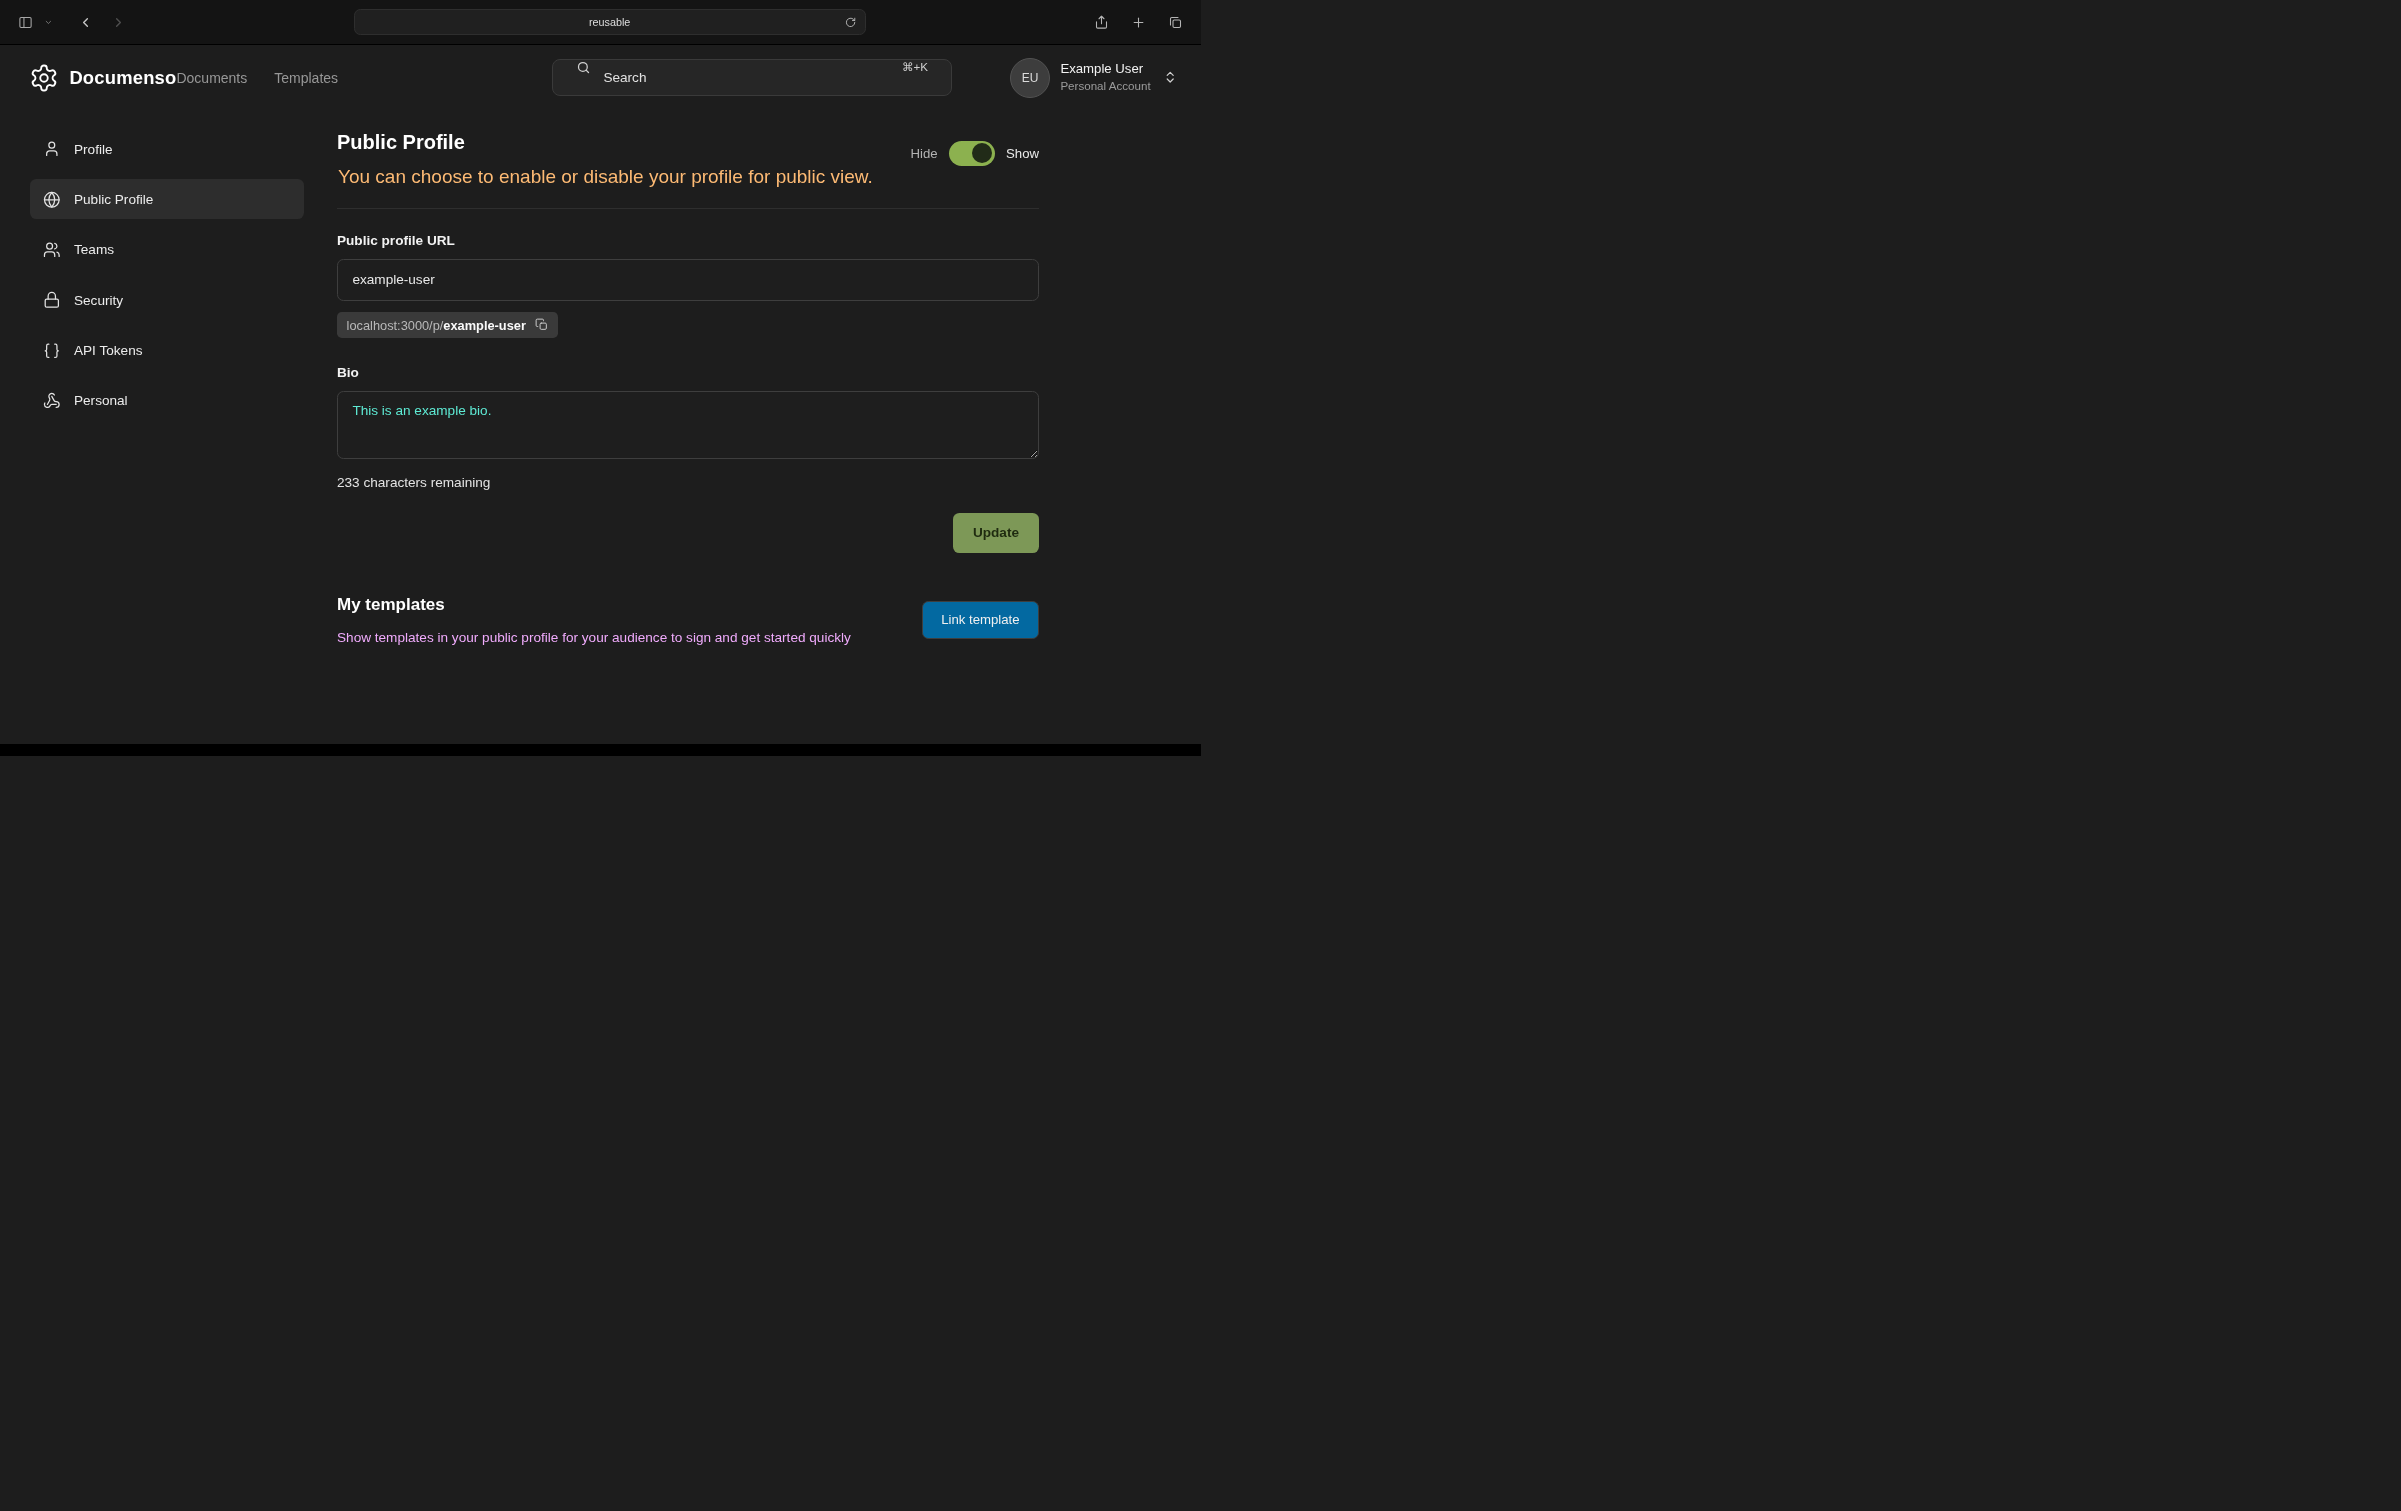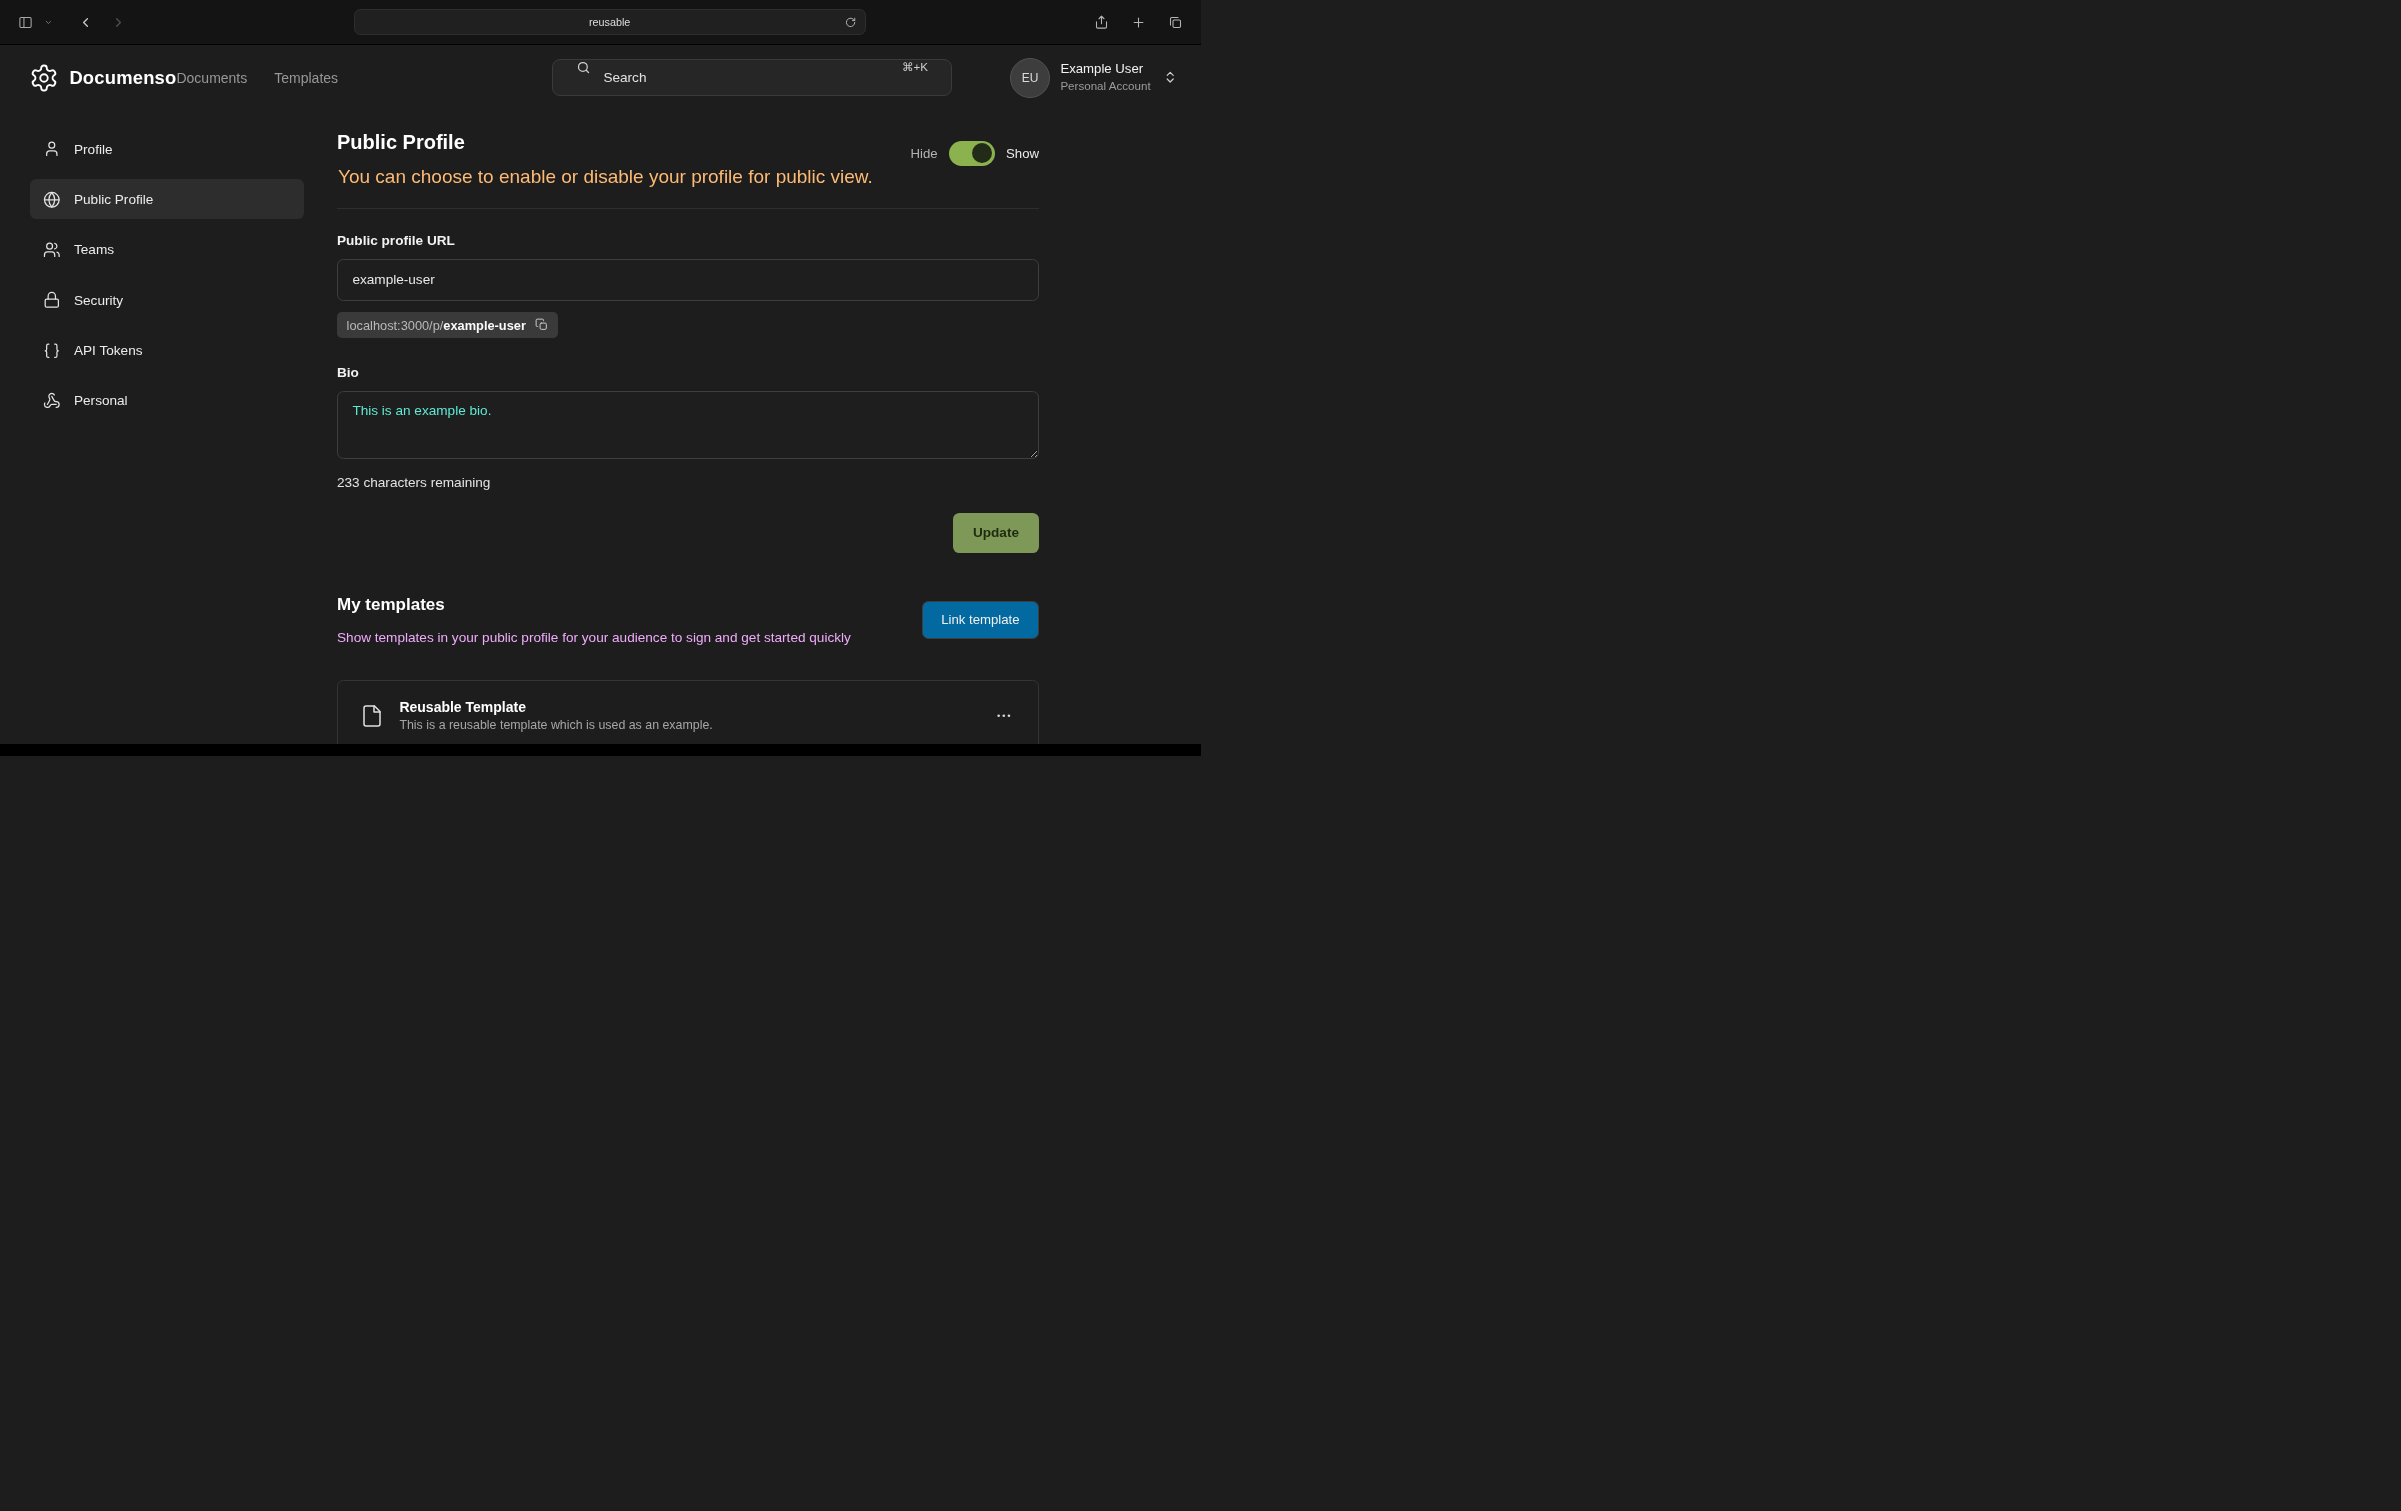--- a/index.html
+++ b/index.html
@@ -352,35 +352,18 @@
     </div>
 
     <div class="templates-head">
       <div>
         <h2 class="templates-title">My templates</h2>
         <p class="templates-desc">Show templates in your public profile for your audience to sign and get started quickly</p>
       </div>
       <button class="link-btn">Link template</button>
     </div>
 
-    <div class="template-card">
-      <svg class="icon tpl-icon" width="24" height="24" viewBox="0 0 24 24" style="stroke-width:1.5">
-          <path d="M14.5 2H6a2 2 0 0 0-2 2v16a2 2 0 0 0 2 2h12a2 2 0 0 0 2-2V7.5L14.5 2z"></path>
-          <polyline points="14 2 14 8 20 8"></polyline>
-        </svg>
-      <div>
-        <div class="tpl-title">Reusable Template</div>
-        <div class="tpl-desc">This is a reusable template which is used as an example.</div>
-      </div>
-      <button class="tpl-menu">
-        <svg class="icon filled" width="17.6" height="17.6" viewBox="0 0 24 24">
-            <circle cx="5" cy="12" r="1.8"></circle>
-            <circle cx="12" cy="12" r="1.8"></circle>
-            <circle cx="19" cy="12" r="1.8"></circle>
-          </svg>
-      </button>
-    </div>
 
   </main>
 </div>
 
 <div class="bottom-strip"></div>
 
 
 </body></html>

